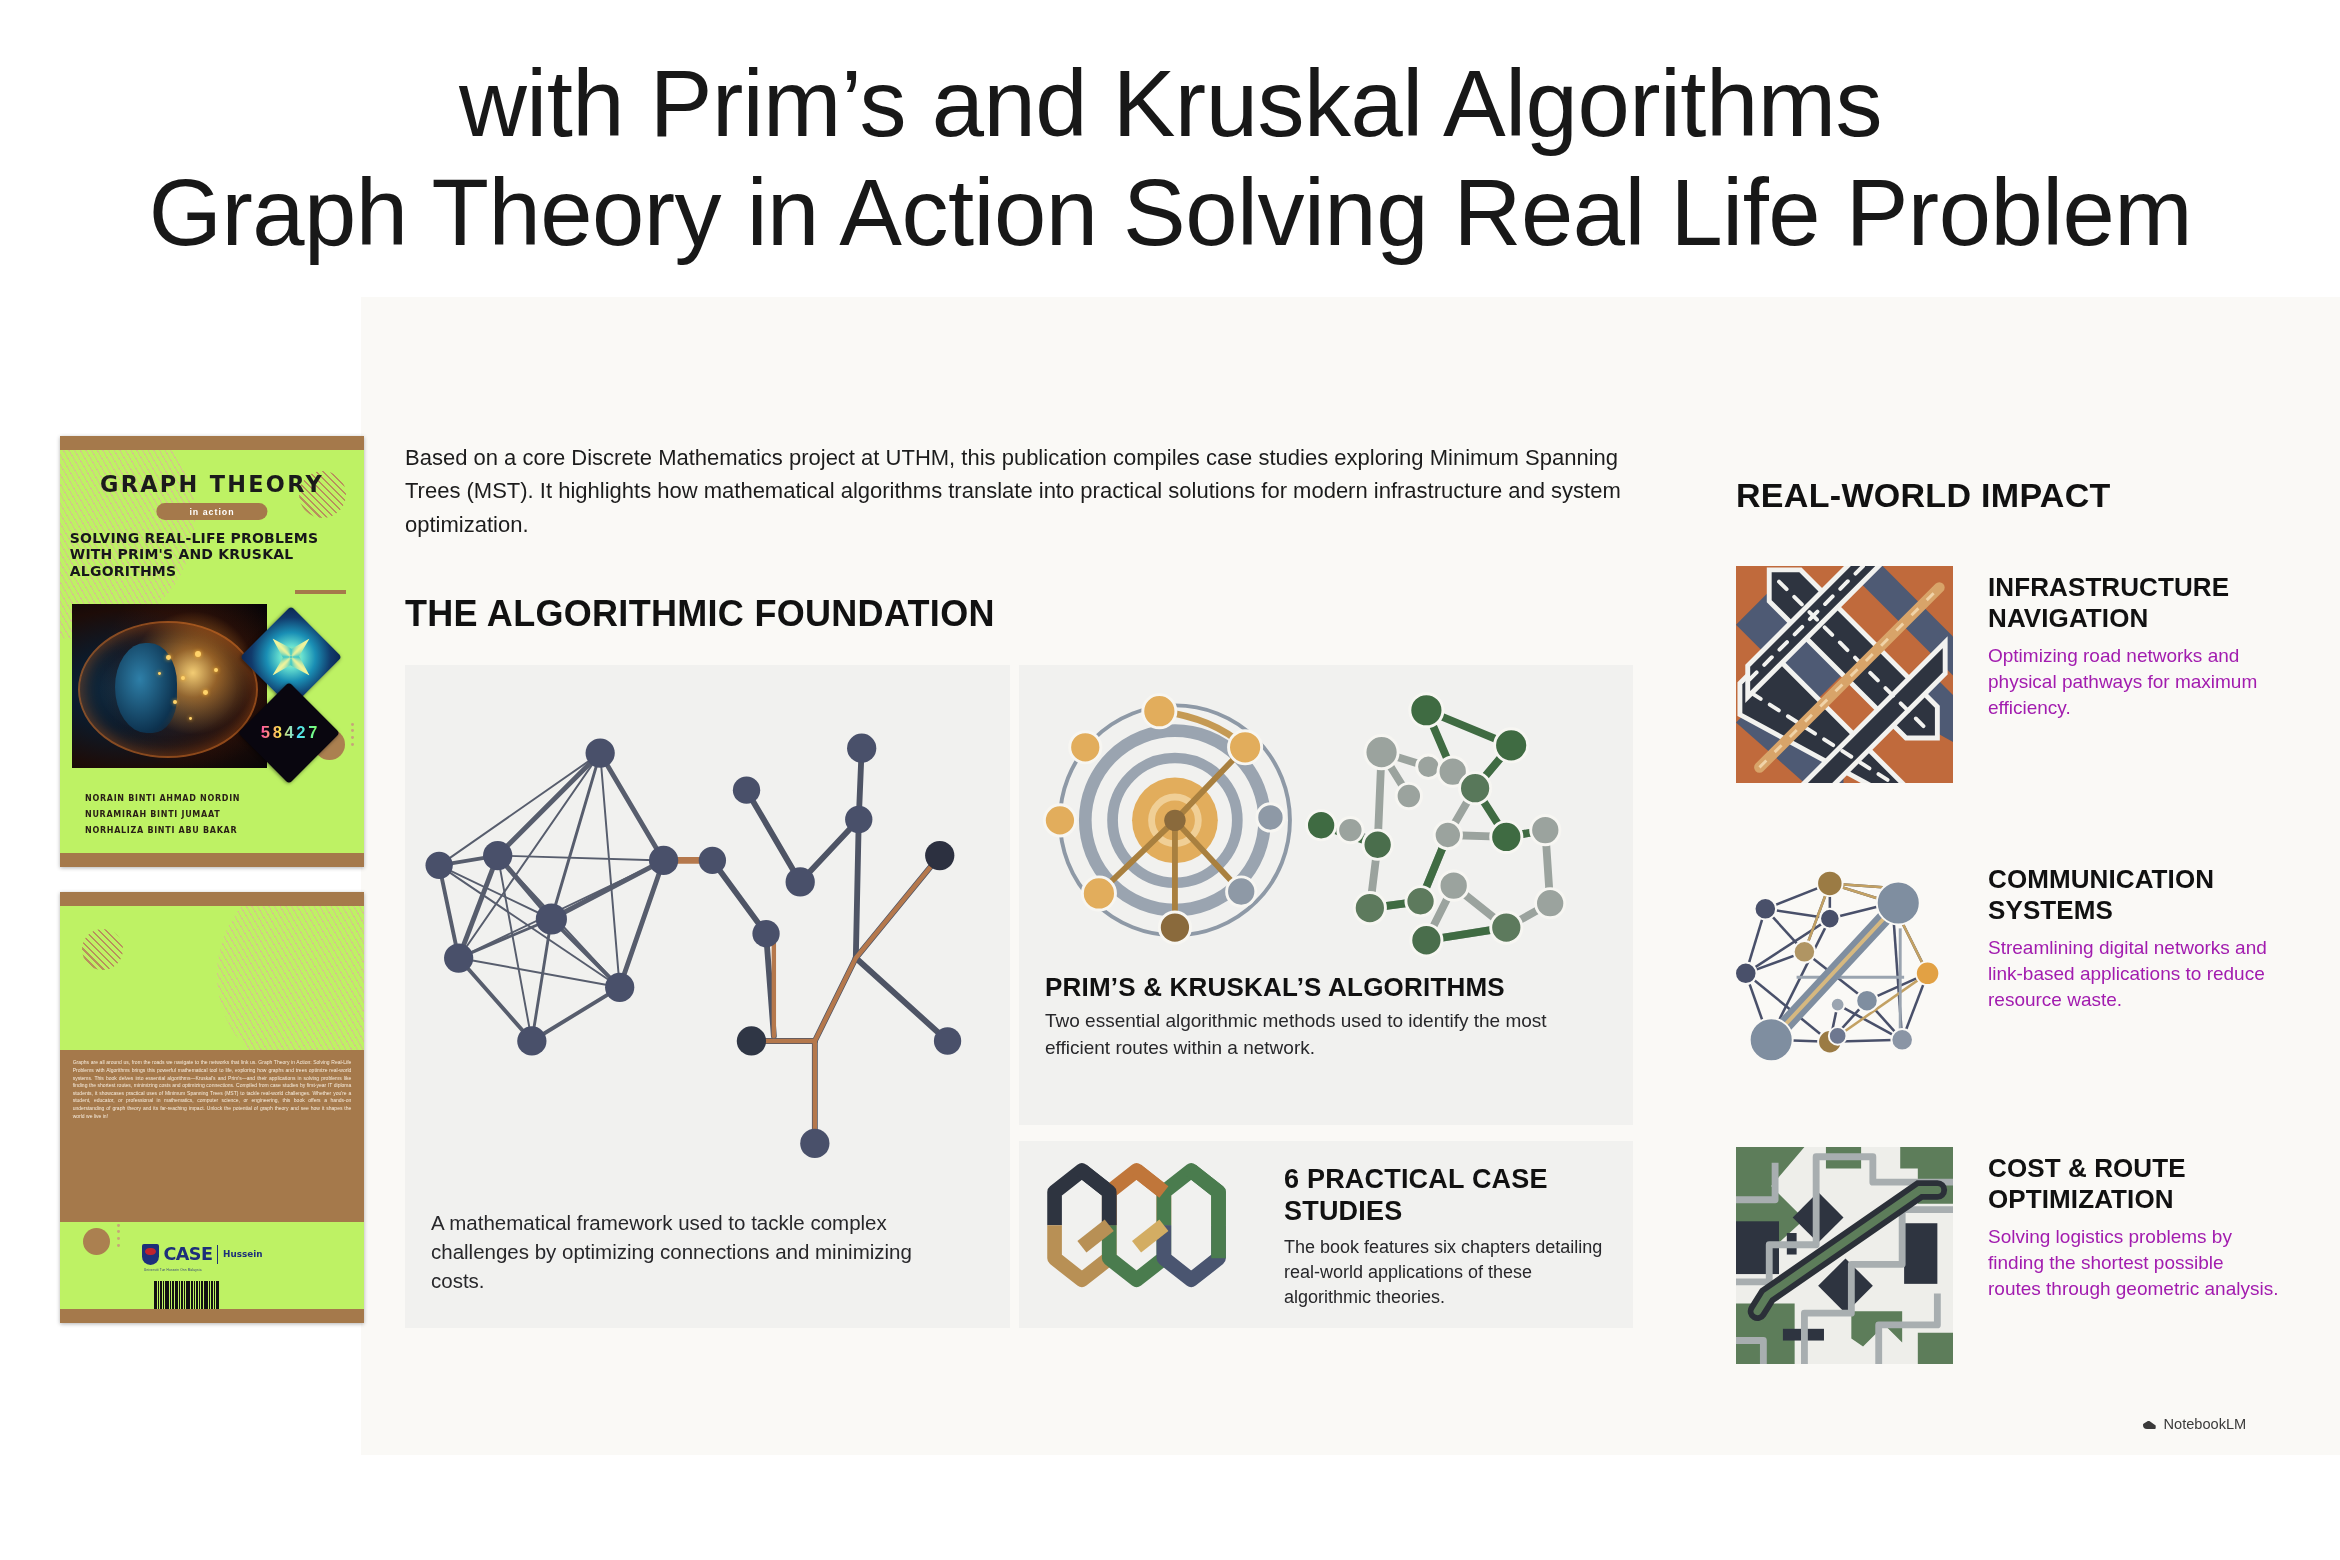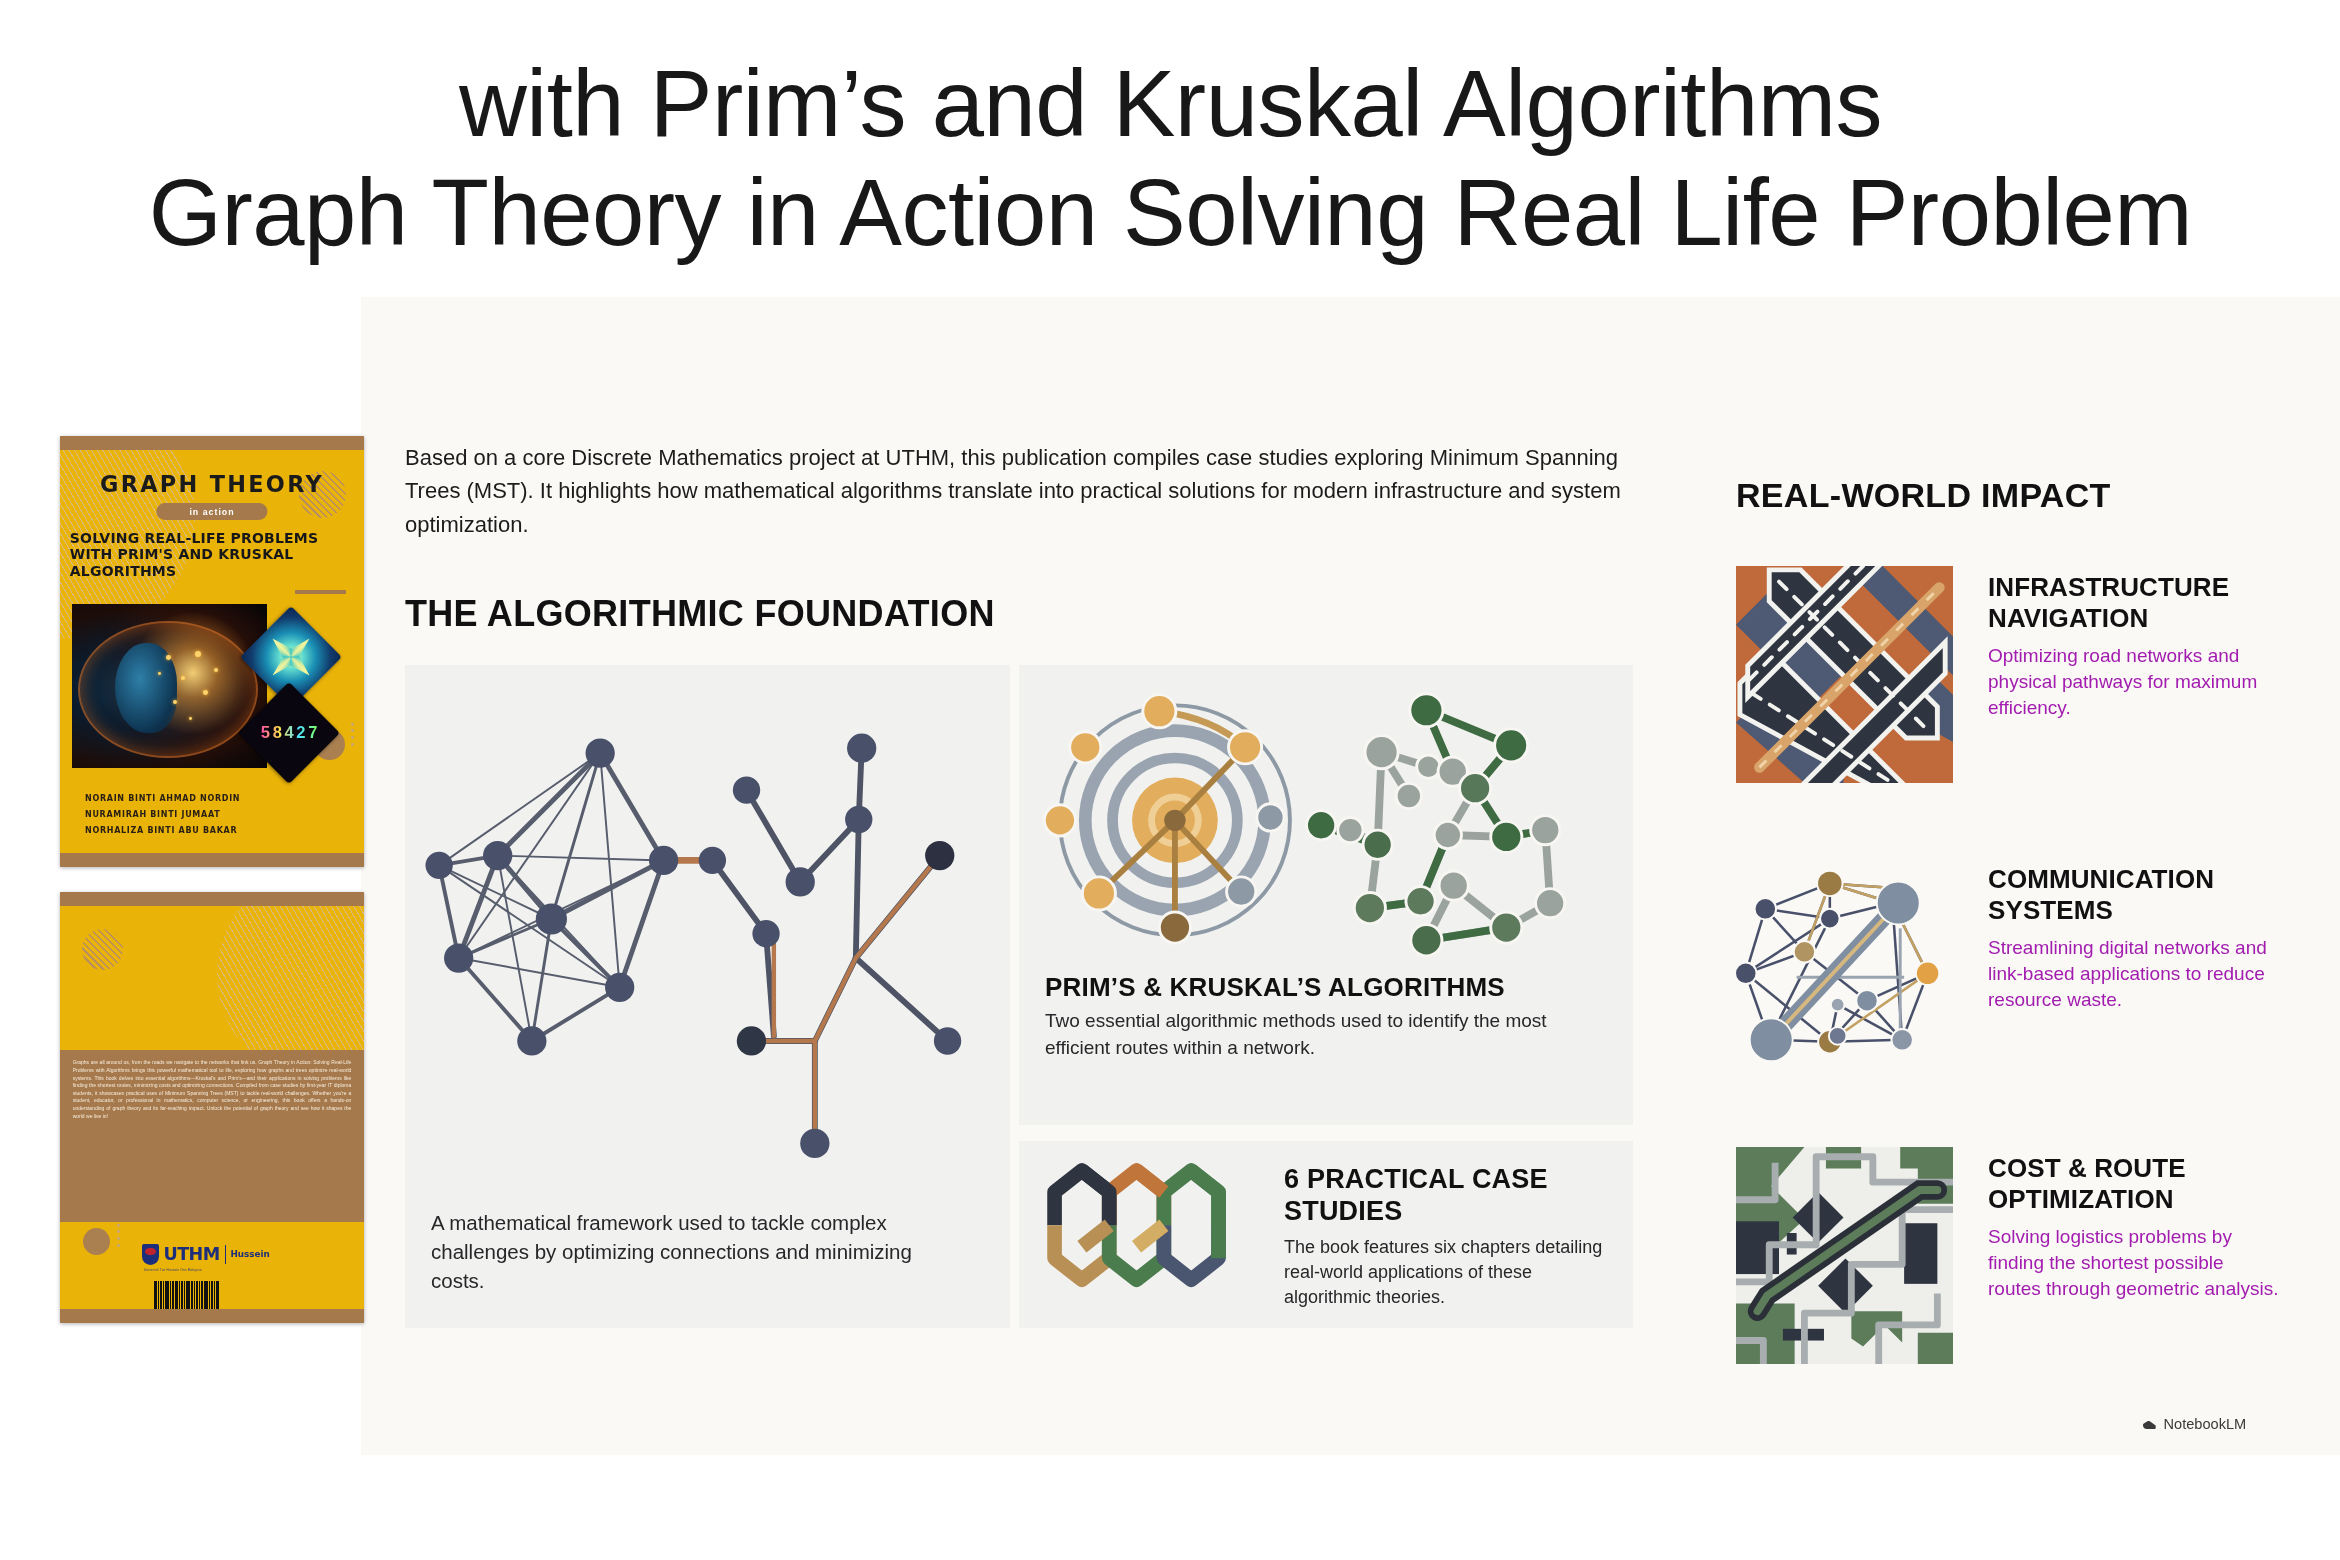--- a/index.html
+++ b/index.html
@@ -28,21 +28,21 @@
   .book{
     position:absolute;
     background:#fdf8ef;
     box-shadow:0 1px 3.9px rgba(0,0,0,.30);
     overflow:hidden;
   }
   #book-front{left:60px;top:436px;width:304px;height:431px;}
   #book-back{left:60px;top:892px;width:304px;height:431px;}
   .bk-bar{position:absolute;left:0;width:100%;height:13.7px;background:#a5794b;}
   .bk-bar.top{top:0;} .bk-bar.bot{bottom:0;}
-  .bk-inner{position:absolute;left:0;right:0;top:13.7px;bottom:13.7px;background:#eab308;overflow:hidden;}
+  .bk-inner{position:absolute;left:0;right:0;top:13.7px;bottom:13.7px;background:#bef264;overflow:hidden;}
   .swirl{
     position:absolute;border-radius:50%;
     background:
       repeating-linear-gradient(60deg,#d8bb92 0 1px,transparent 1px 4.9px);
     opacity:.85;
   }
   .hatch-circle{
     position:absolute;border-radius:50%;
     background:repeating-linear-gradient(45deg,#b98f5e 0 1.6px,transparent 1.6px 4.9px);
   }
@@ -268,21 +268,21 @@
         <i></i>
         <i></i>
       </div>
 
     <div id="bk-blurb-box">
       <div id="bk-blurb">Graphs are all around us, from the roads we navigate to the networks that link us. Graph Theory in Action: Solving Real-Life Problems with Algorithms brings this powerful mathematical tool to life, exploring how graphs and trees optimize real-world systems. This book delves into essential algorithms—Kruskal's and Prim's—and their applications in solving problems like finding the shortest routes, minimizing costs and optimizing connections. Compiled from case studies by first-year IT diploma students, it showcases practical uses of Minimum Spanning Trees (MST) to tackle real-world challenges. Whether you're a student, educator, or professional in mathematics, computer science, or engineering, this book offers a hands-on understanding of graph theory and its far-reaching impact. Unlock the potential of graph theory and see how it shapes the world we live in!</div>
     </div>
 
     <div id="bk-logo">
       <span class="uthm-shield"></span>
-      <span class="uthm-text">UTHM</span>
+      <span class="uthm-text">CASE</span>
       <span class="uthm-div"></span>
       <span class="press">Hussein</span>
     </div>
     <div id="bk-logo-sub">Universiti Tun Hussein Onn Malaysia</div>
 
     <div id="bk-barcode">
       <i style="width:2.9px"></i>
         <i style="width:1px"></i>
         <i style="width:2px"></i>
         <i style="width:1px"></i>

